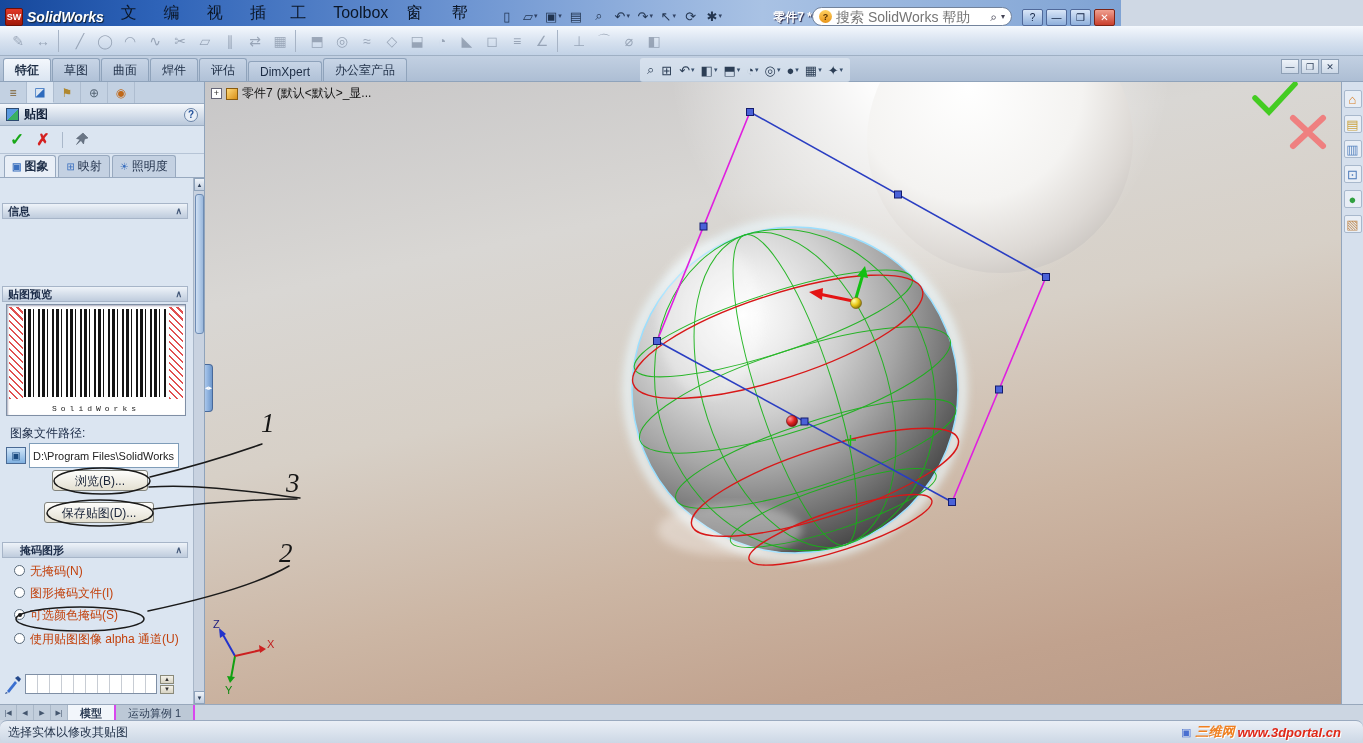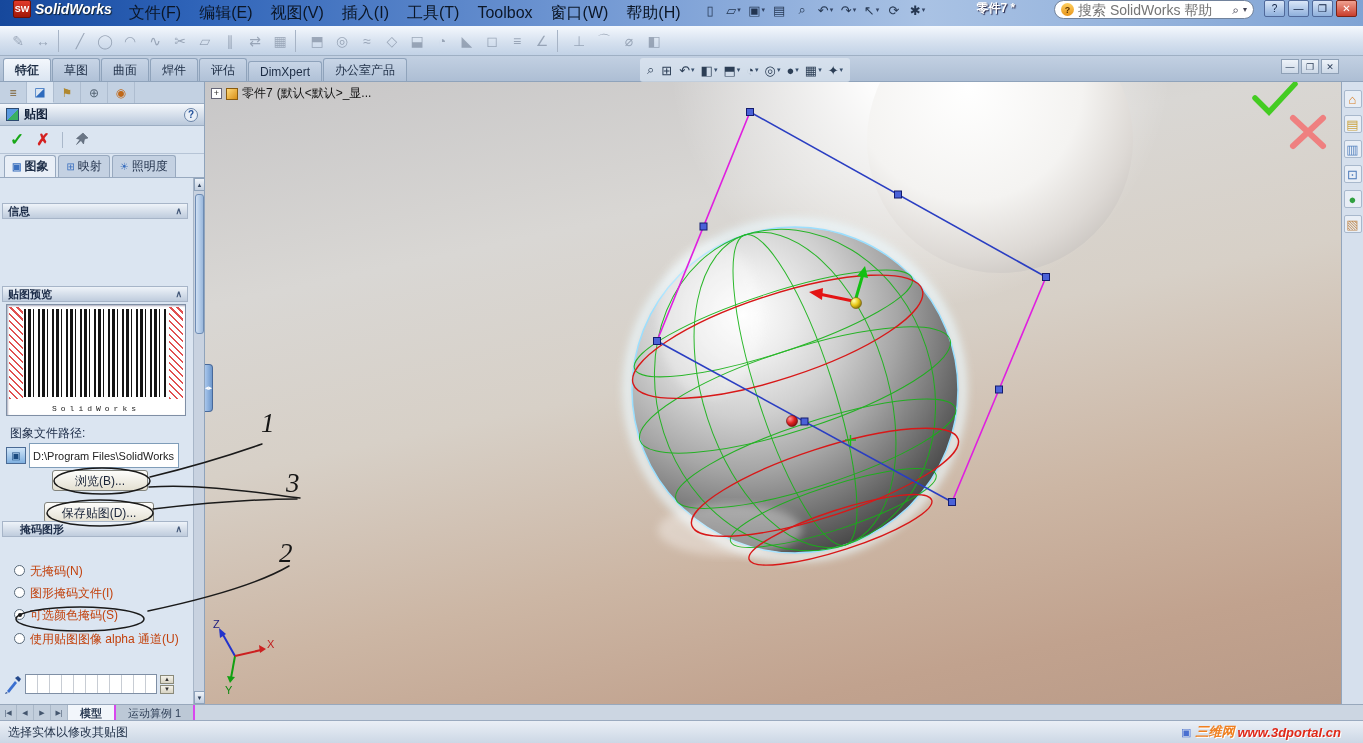--- a/index.html
+++ b/index.html
@@ -1,20 +1,20 @@
 <!DOCTYPE html>
 <html><head>
 <meta charset="utf-8">
 <style>
 *{margin:0;padding:0;box-sizing:border-box;}
 html,body{width:1363px;height:743px;overflow:hidden;}
 body{position:relative;font-family:"Liberation Sans",sans-serif;font-size:12px;background:#cfd8e4;color:#1a1a1a;}
 
-.titlebar{position:absolute;left:0;top:0;width:1363px;height:26px;display:flex;align-items:flex-start;
- background:linear-gradient(90deg,#16489c 0%,#2e63b8 14%,#6f96d2 42%,#a9c2e4 68%,#7fa3d4 100%);padding-left:8px;}
+.titlebar{position:absolute;left:0;top:0;width:1121px;height:26px;display:flex;align-items:flex-end;
+ background:linear-gradient(90deg,#16489c 0%,#2e63b8 14%,#6f96d2 42%,#a9c2e4 68%,#7fa3d4 100%);}
 .logo{display:flex;align-items:center;gap:4px;padding:0 8px 0 5px;}
 .logo-badge{width:18px;height:18px;background:linear-gradient(#e23a2a,#a01808);color:#fff;font-weight:bold;font-size:9px;display:flex;align-items:center;justify-content:center;border:1px solid #6e0f06;border-radius:2px;}
 .logo-name{color:#fff;font-weight:bold;font-style:italic;font-size:14px;text-shadow:1px 1px 1px #123;}
 .menubar{display:flex;height:100%;}
 .menu-item{padding:0 9px;line-height:26px;font-size:16px;color:#0b1626;cursor:default;}
 .quickbar{display:flex;align-items:center;gap:1px;margin-left:10px;}
 .qicon{display:flex;align-items:center;justify-content:center;min-width:22px;height:20px;font-size:13px;color:#102038;opacity:.85;}
 .qicon .car{font-size:7px;margin-left:1px;color:#203050;}
 .doc-title{color:#fff;font-weight:bold;font-size:12px;margin-left:48px;text-shadow:1px 1px 1px #224;white-space:nowrap;}
 .tb-spacer{flex:1;}
@@ -96,21 +96,21 @@
 .splitter{position:absolute;left:0px;top:282px;width:8px;height:48px;background:linear-gradient(90deg,#a8c6ec,#6e98cc);border:1px solid #48699a;border-left:none;border-radius:0 4px 4px 0;color:#fff;font-size:7px;display:flex;align-items:center;justify-content:center;}
 
 .taskpane{position:absolute;left:1341px;top:82px;width:22px;height:622px;background:#d6e0ed;border-left:1px solid #93a6bd;display:flex;flex-direction:column;align-items:center;padding-top:8px;gap:7px;}
 .tpicon{width:18px;height:18px;display:flex;align-items:center;justify-content:center;font-size:13px;background:#e8eef6;border:1px solid #a8b8cc;border-radius:2px;}
 
 .bottomtabs{position:absolute;left:0;top:704px;width:1363px;height:16px;background:#ccd6e2;border-top:1px solid #98a8bc;display:flex;align-items:stretch;font-size:11px;}
 .navbtn{width:17px;display:flex;align-items:center;justify-content:center;font-size:7px;color:#44566e;border-right:1px solid #aab8c8;background:#c2cedc;}
 .sheettab{padding:1px 12px 0;border-right:2px solid #d946ef;background:#bcc8d6;color:#2c3c54;display:flex;align-items:center;}
 .sheettab.on{background:#f2f6fb;font-weight:bold;}
 
-.statusbar{position:absolute;left:0;top:720px;width:1363px;height:23px;background:linear-gradient(#eaeff6,#ccd7e5);border-top:1px solid #9aaabf;display:flex;align-items:center;padding:0 8px;font-size:12px;color:#1c2c44;}
+.statusbar{position:absolute;left:0;top:720px;width:1363px;height:23px;background:linear-gradient(#eaeff6,#ccd7e5);border-top:1px solid #9aaabf;display:flex;align-items:center;padding:0 8px;font-size:12px;color:#1c2c44;border-radius:7px;}
 .sb-spacer{flex:1;}
 .portal-ico{font-size:11px;color:#4a6fd0;margin-right:4px;}
 .wm-site{color:#f08020;font-weight:bold;font-style:italic;font-size:13px;text-shadow:1px 1px 0 #fff;}
 .wm-url{color:#e02818;font-weight:bold;font-style:italic;font-size:13px;text-shadow:1px 1px 0 #fff;margin-left:3px;margin-right:14px;}
 
 .ink{position:absolute;left:0;top:0;width:1363px;height:743px;pointer-events:none;z-index:60;}
 .ann-num{position:absolute;z-index:61;font-family:"Liberation Serif",serif;font-style:italic;font-size:27px;color:#151515;pointer-events:none;}
 </style>
 </head>
 <body>
@@ -338,21 +338,21 @@
     </div>
 
     <div class="path-label">图象文件路径:</div>
     <div class="path-row">
       <div class="pic-icon">▣</div>
       <input type="text" value="D:\Program Files\SolidWorks" style="">
     </div>
     <div class="btn btn-browse">浏览(B)...</div>
     <div class="btn btn-save">保存贴图(D)...</div>
 
-    <div class="group-header" style="top:343px;padding-left:17px;">
+    <div class="group-header" style="top:364px;padding-left:17px;">
       <span>掩码图形</span>
         <span class="chev">∧</span>
     </div>
     <div class="radio-row" style="top:386px;">
       <span class="radio"></span>
         <span>无掩码(N)</span>
     </div>
     <div class="radio-row" style="top:408px;">
       <span class="radio"></span>
         <span>图形掩码文件(I)</span>

